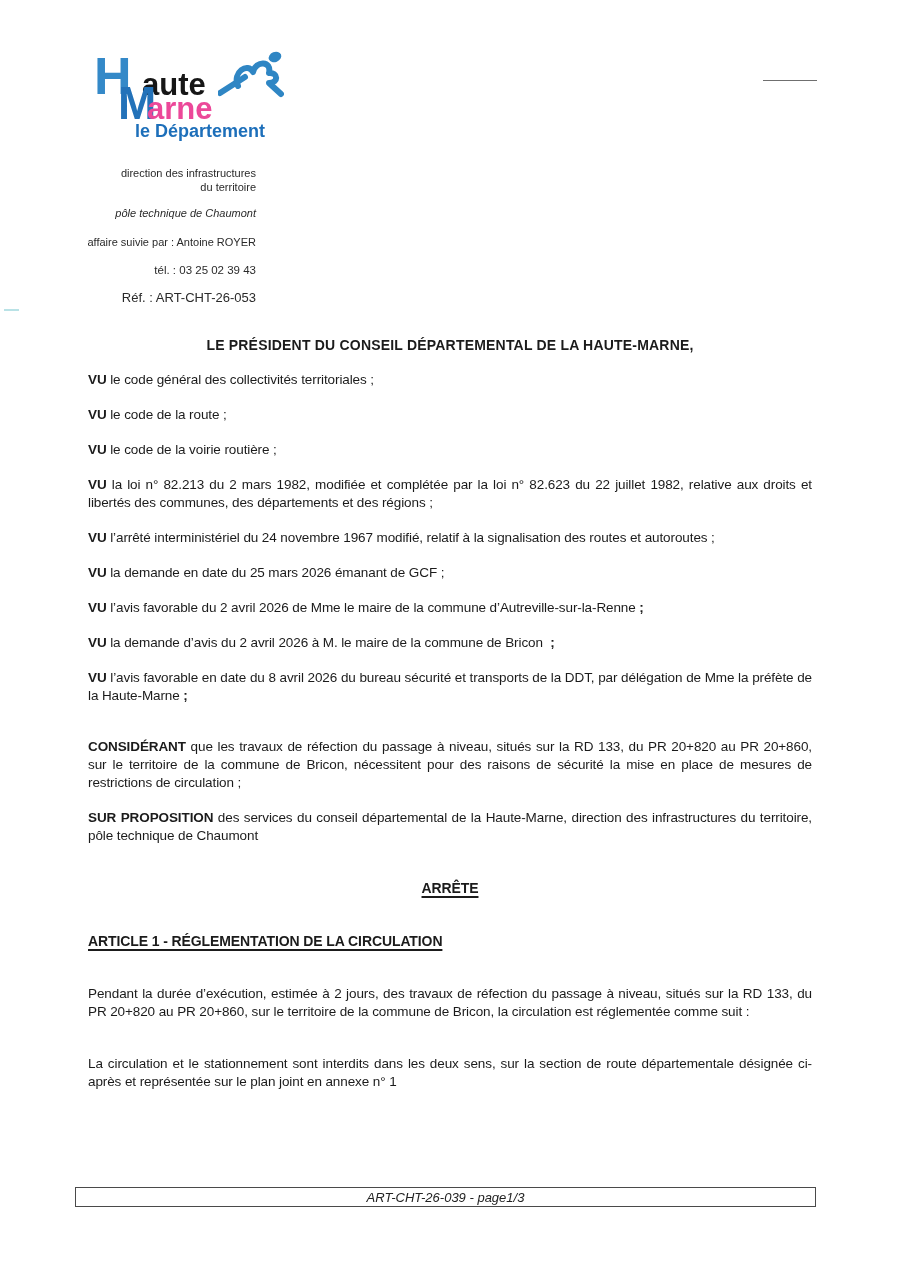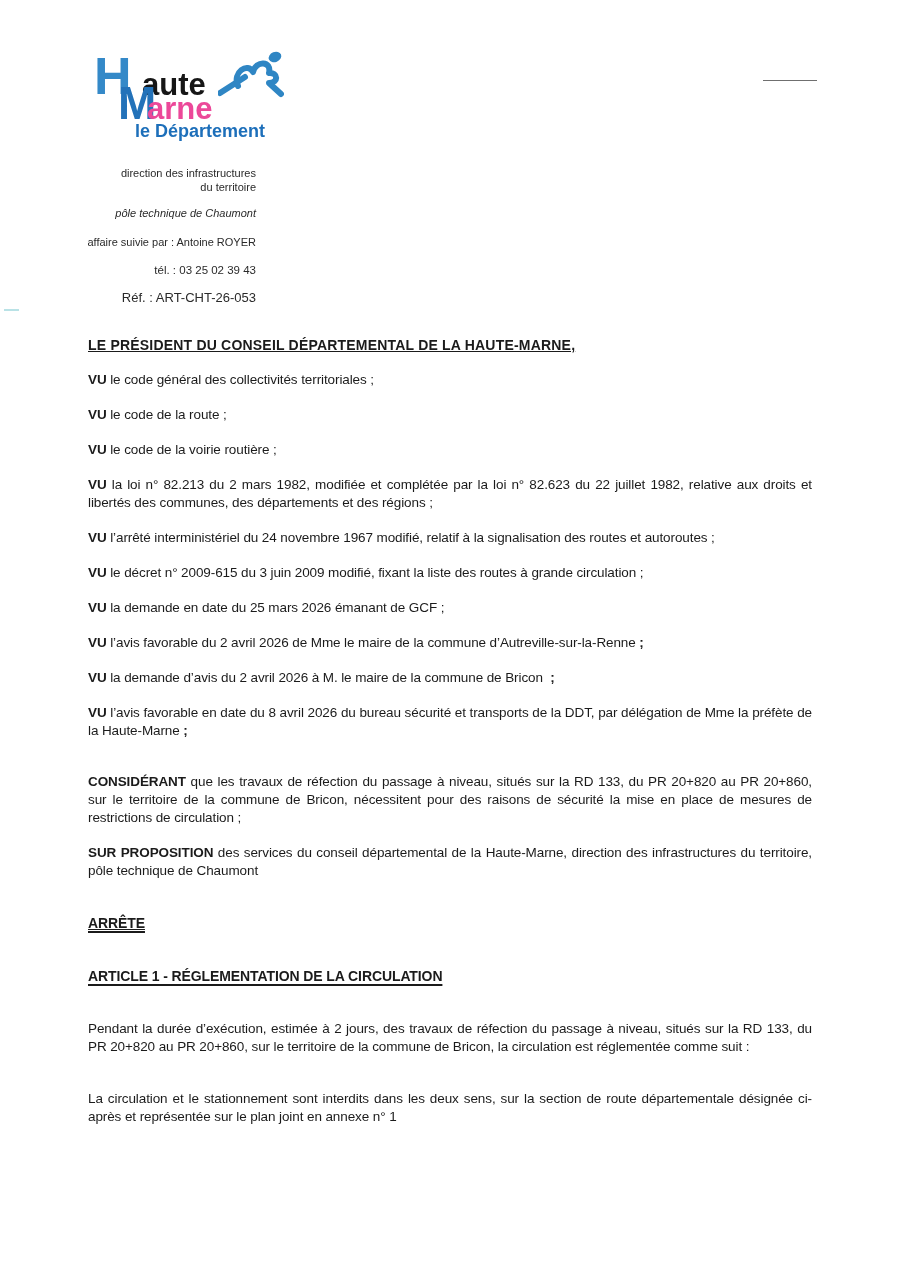--- a/index.html
+++ b/index.html
@@ -38,21 +38,21 @@
 
   
   .doc-body{position:absolute;left:88px;top:336px;width:724px;}
   .doc-body p{
     margin:0 0 17px 0;
     font-size:13.5px;
     line-height:18px;
     text-align:justify;
     letter-spacing:-0.1px;
   }
-  .doc-body p.center{text-align:left;text-decoration:underline;}
+  .doc-body p.center{text-align:center;}
   .doc-title{font-weight:700;font-size:14px !important;letter-spacing:0.2px !important;}
   .lead{font-weight:700;}
   .tail{font-weight:700;white-space:pre;}
   .mb33{margin-bottom:33px !important;}
   .mb34{margin-bottom:34px !important;}
   .heading{
     font-weight:700;font-size:14px !important;
     text-decoration:underline;
     text-decoration-thickness:1.5px;
     text-underline-offset:3px;
@@ -104,34 +104,36 @@
 
   <div class="doc-body">
 
     <p class="center doc-title">LE PRÉSIDENT DU CONSEIL DÉPARTEMENTAL DE LA HAUTE-MARNE,</p>
 
     <p><span class="lead">VU</span><span> le code général des collectivités territoriales ;</span></p>
     <p><span class="lead">VU</span><span> le code de la route ;</span></p>
     <p><span class="lead">VU</span><span> le code de la voirie routière ;</span></p>
     <p><span class="lead">VU</span><span> la loi n° 82.213 du 2 mars 1982, modifiée et complétée par la loi n° 82.623 du 22 juillet 1982, relative aux droits et libertés des communes, des départements et des régions ;</span></p>
     <p><span class="lead">VU</span><span> l’arrêté interministériel du 24 novembre 1967 modifié, relatif à la signalisation des routes et autoroutes ;</span></p>
-    <p><span class="lead">VU</span><span> le décret n° 2009-615 du 3 juin 2009 modifié, fixant la liste des routes à grande circulation ;</span></p>
     <p><span class="lead">VU</span><span> la demande en date du 25 mars 2026 émanant de GCF ;</span></p>
     <p><span class="lead">VU</span><span> l’avis favorable du 2 avril 2026 de Mme le maire de la commune d’Autreville-sur-la-Renne</span><span class="tail"> ;</span></p>
     <p><span class="lead">VU</span><span> la demande d’avis du 2 avril 2026 à M. le maire de la commune de Bricon</span><span class="tail">  ;</span></p>
     <p class="mb33"><span class="lead">VU</span><span> l’avis favorable en date du 8 avril 2026 du bureau sécurité et transports de la DDT, par délégation de Mme la préfète de la Haute-Marne</span><span class="tail"> ;</span></p>
 
     <p><span class="lead">CONSIDÉRANT</span><span> que les travaux de réfection du passage à niveau, situés sur la RD 133, du PR 20+820 au PR 20+860, sur le territoire de la commune de Bricon, nécessitent pour des raisons de sécurité la mise en place de mesures de restrictions de circulation ;</span></p>
 
     <p class="mb34"><span class="lead">SUR PROPOSITION</span><span> des services du conseil départemental de la Haute-Marne, direction des infrastructures du territoire, pôle technique de Chaumont</span></p>
 
     <p class="center mb34"><span class="heading">ARRÊTE</span></p>
 
     <p class="mb34"><span class="heading">ARTICLE 1 - RÉGLEMENTATION DE LA CIRCULATION</span></p>
 
     <p class="mb34">Pendant la durée d’exécution, estimée à 2 jours, des travaux de réfection du passage à niveau, situés sur la RD 133, du PR 20+820 au PR 20+860, sur le territoire de la commune de Bricon, la circulation est réglementée comme suit :</p>
 
     <p>La circulation et le stationnement sont interdits dans les deux sens, sur la section de route départementale désignée ci-après et représentée sur le plan joint en annexe n° 1</p>
 
   </div>
 
+  <div class="footer-box">
+    <span>ART-CHT-26-039 - page1/3</span>
+  </div>
 
 </div>
 
 </body></html>

